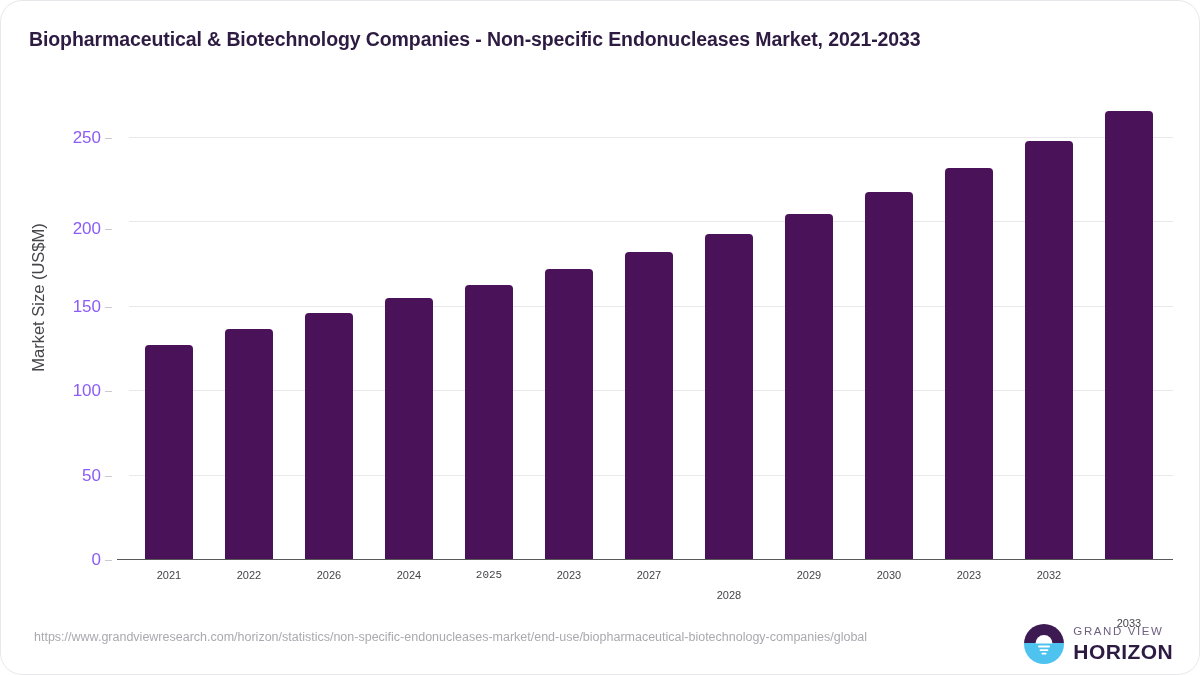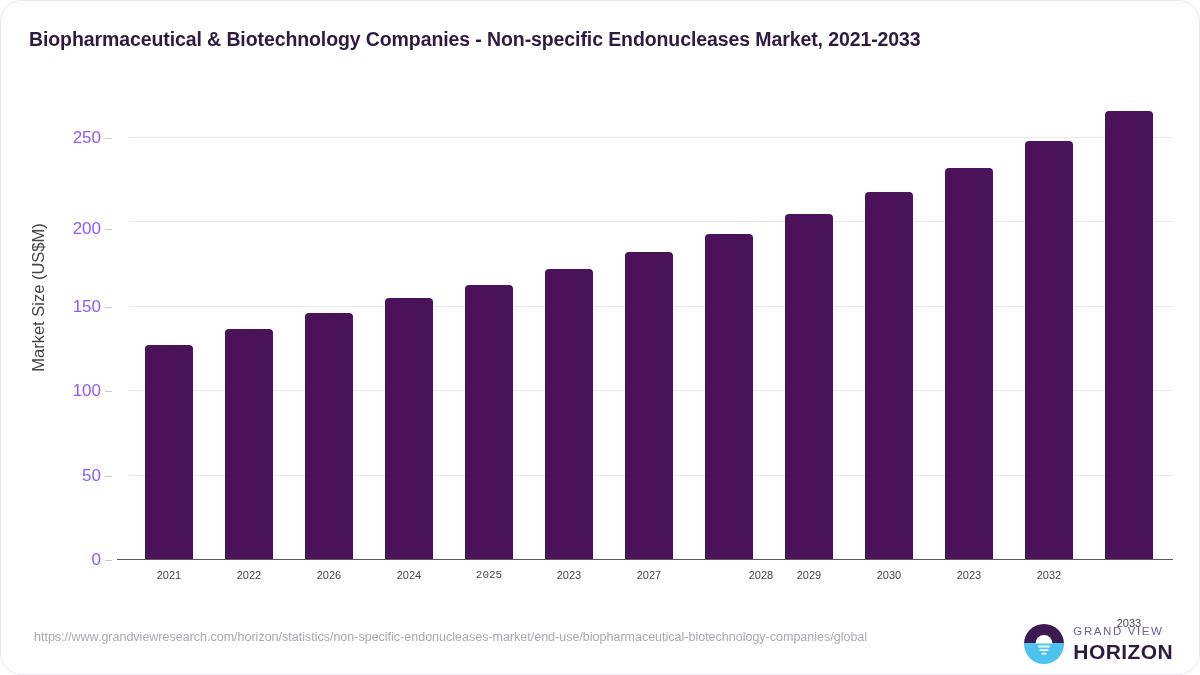--- a/index.html
+++ b/index.html
@@ -248,21 +248,21 @@
   </div>
 
   <div id="xlabels">
       <div class="xtick" style="left: 0px;">2021</div>
       <div class="xtick" style="left: 80px;">2022</div>
       <div class="xtick" style="left: 160px;">2026</div>
       <div class="xtick" style="left: 240px;">2024</div>
       <div class="xtick" style="left: 320px; font-family: Liberation Mono, monospace;">2025</div>
       <div class="xtick" style="left: 400px;">2023</div>
       <div class="xtick" style="left: 480px;">2027</div>
-      <div class="xtick" style="left: 592px;">2028</div>
+      <div class="xtick" style="left: 560px; margin-top: 20px;">2028</div>
       <div class="xtick" style="left: 640px;">2029</div>
       <div class="xtick" style="left: 720px;">2030</div>
       <div class="xtick" style="left: 800px;">2023</div>
       <div class="xtick" style="left: 880px;">2032</div>
       <div class="xtick" style="left: 960px; margin-top: 48px;">2033</div>
     </div>
 
   <div id="source-url">https://www.grandviewresearch.com/horizon/statistics/non-specific-endonucleases-market/end-use/biopharmaceutical-biotechnology-companies/global</div>
 
   <div id="logo">

